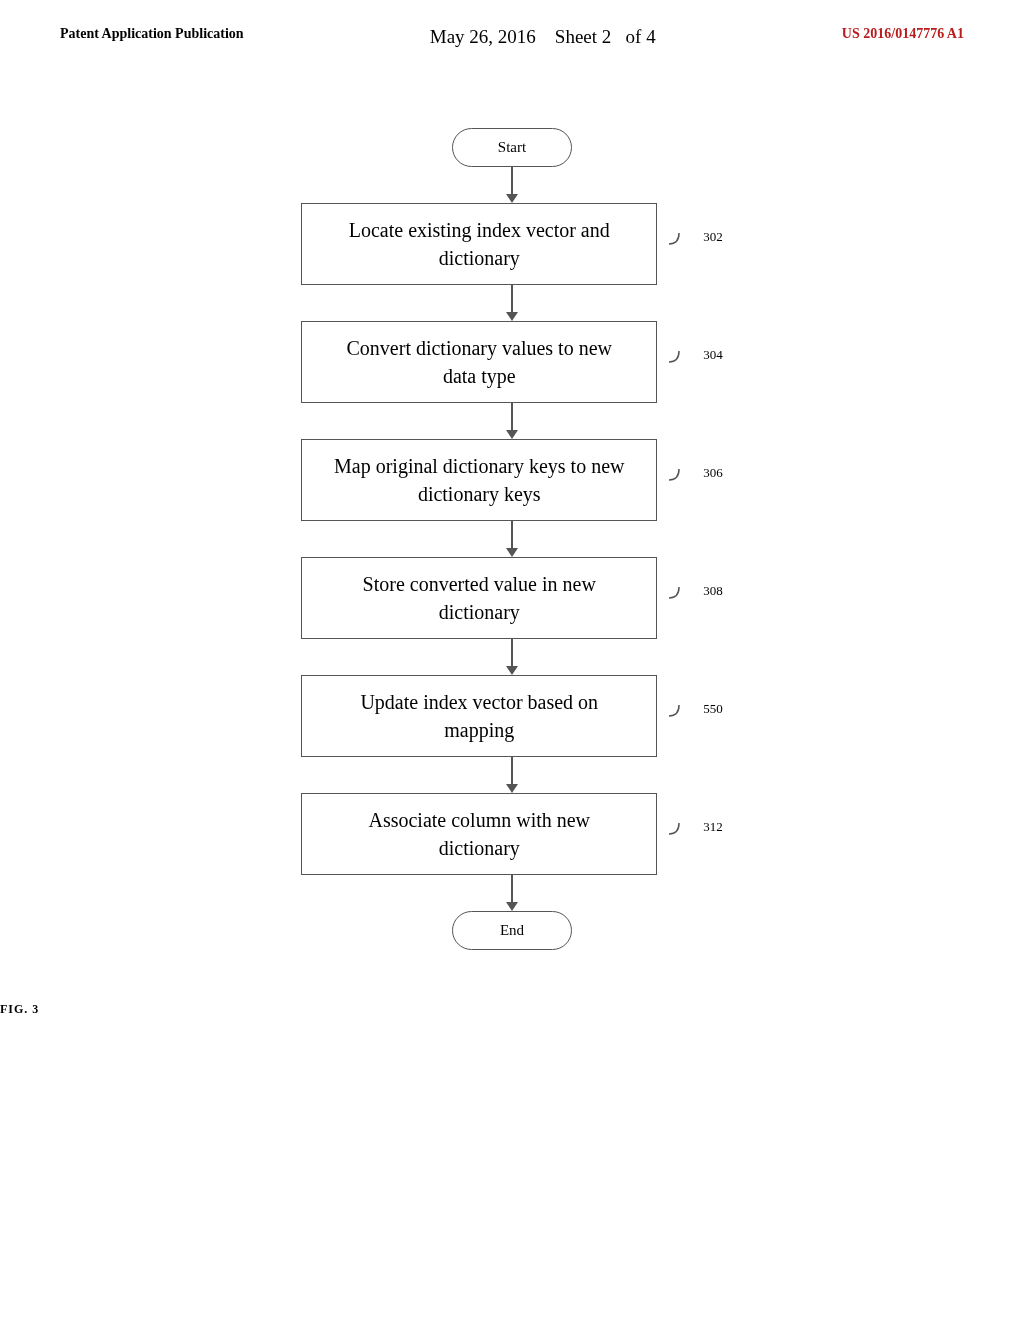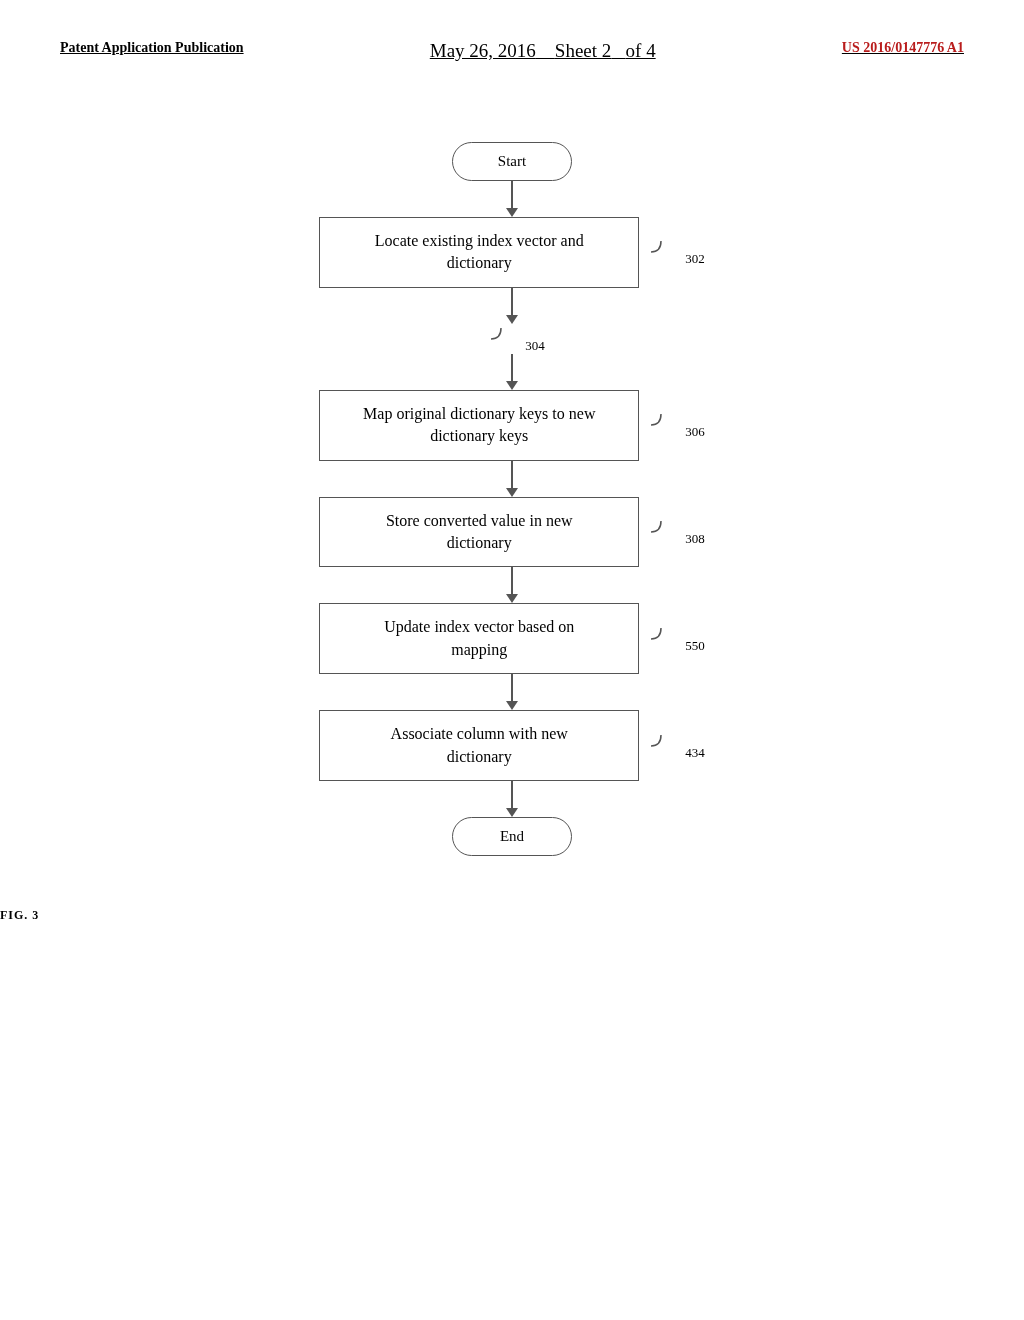--- a/index.html
+++ b/index.html
@@ -10,22 +10,21 @@
       font-family: 'Times New Roman', Times, serif;
       position: relative;
       overflow: hidden;
     }
 
     
     .header {
       display: flex;
       justify-content: space-between;
       align-items: flex-start;
-      padding: 40px 60px 0 60px;
-      text-decoration: underline;
+      padding: 26px 60px 0 60px;
     }
     .header-left {
       font-size: 14px;
       color: #000;
       font-weight: bold;
     }
     .header-center {
       font-size: 19px;
       color: #000;
       text-align: center;
@@ -54,25 +53,25 @@
       color: #000;
       background: #fff;
       text-align: center;
       min-width: 120px;
     }
 
     
     .process-box {
       border: 1.5px solid #555;
       padding: 12px 20px;
-      font-size: 16px;
+      font-size: 20px;
       color: #000;
       background: #fff;
       text-align: center;
-      width: 320px;
+      width: 356px;
       line-height: 1.4;
       position: relative;
     }
 
     
     .arrow {
       display: flex;
       flex-direction: column;
       align-items: center;
       height: 36px;
@@ -109,21 +108,21 @@
       text-align: left;
       margin-top: 52px;
       font-size: 12px;
       font-weight: bold;
       letter-spacing: 1px;
     }
 
     
     .label-bracket {
       display: flex;
-      align-items: flex-end;
+      align-items: flex-start;
       margin-left: 8px;
     }
   </style>
 </head>
 <body>
 
 <div class="header">
   <div class="header-left">
     <span>Patent Application Publication</span>
   </div>
@@ -161,20 +160,23 @@
       <span class="step-label">302</span>
     </div>
   </div>
 
   <div class="arrow">
     <div class="arrow-line"></div>
     <div class="arrow-head"></div>
   </div>
 
   <div class="box-row">
+    <div class="process-box">
+      <span>Convert dictionary values to new<br>data type</span>
+    </div>
     <div class="label-bracket">
       <svg width="28" height="30">
         <path d="M 4 15 Q 14 15 14 4" stroke="#555" stroke-width="1.5" fill="none"></path>
       </svg>
       <span class="step-label">304</span>
     </div>
   </div>
 
   <div class="arrow">
     <div class="arrow-line"></div>
@@ -233,21 +235,21 @@
   </div>
 
   <div class="box-row">
     <div class="process-box">
       <span>Associate column with new<br>dictionary</span>
     </div>
     <div class="label-bracket">
       <svg width="28" height="30">
         <path d="M 4 15 Q 14 15 14 4" stroke="#555" stroke-width="1.5" fill="none"></path>
       </svg>
-      <span class="step-label">434</span>
+      <span class="step-label">312</span>
     </div>
   </div>
 
   <div class="arrow">
     <div class="arrow-line"></div>
     <div class="arrow-head"></div>
   </div>
 
   <div class="oval">
     <span>End</span>

